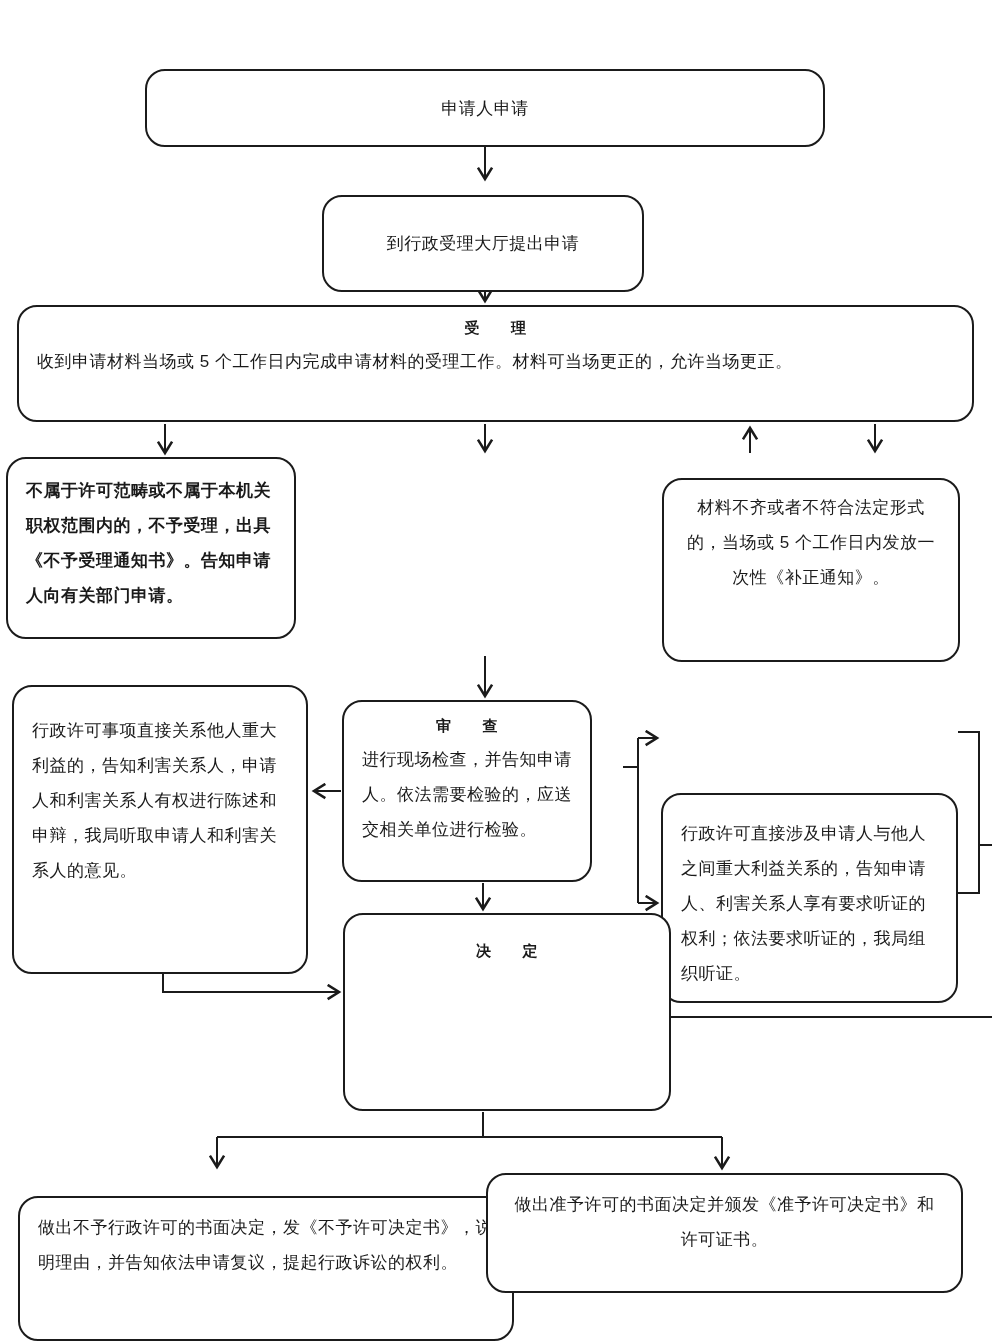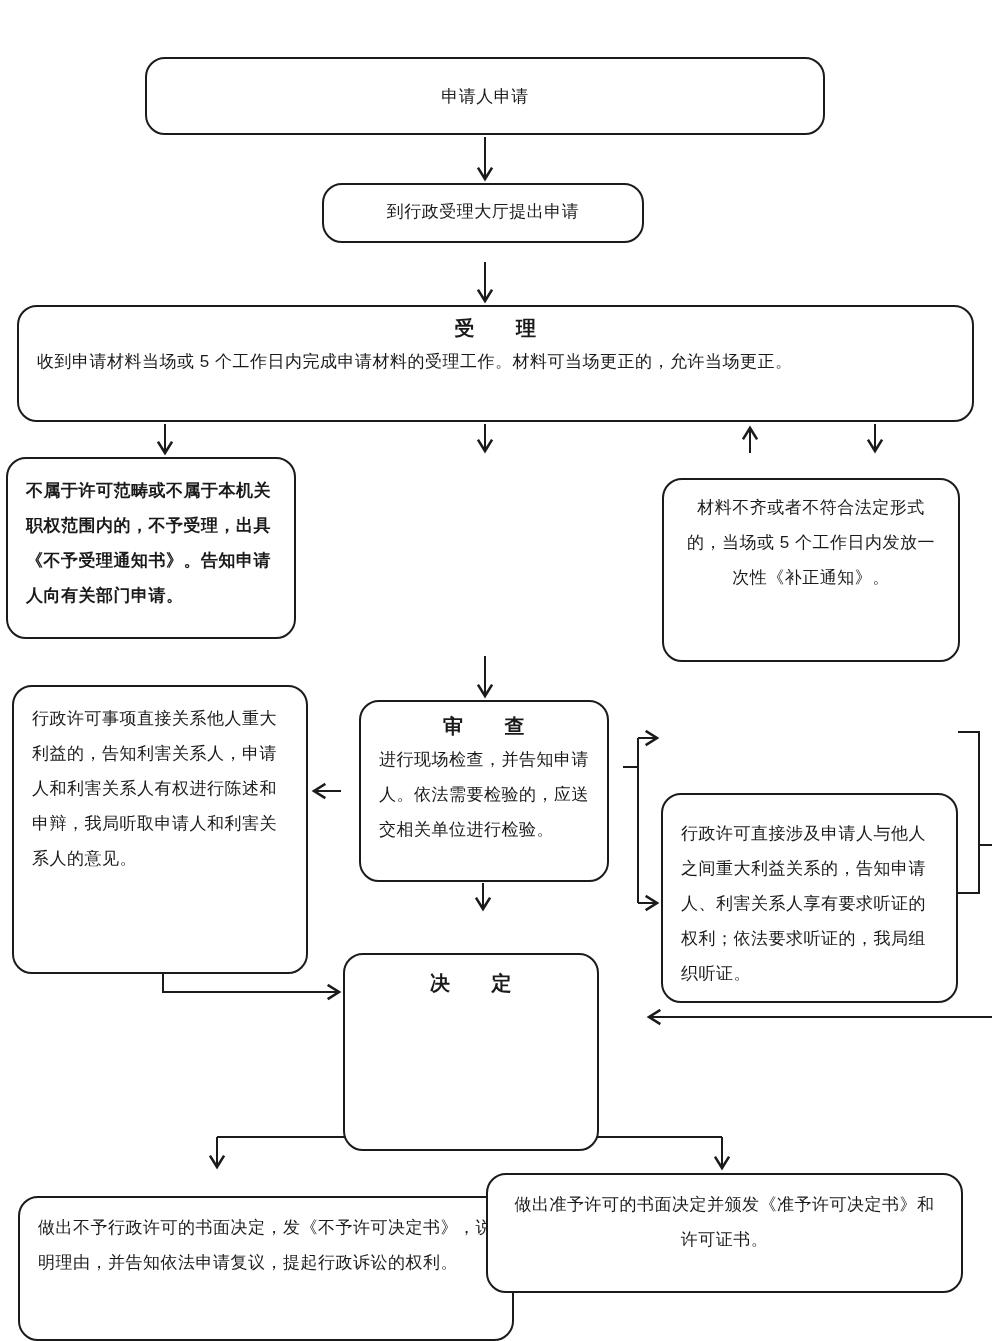--- a/index.html
+++ b/index.html
@@ -8,34 +8,34 @@
     font-family:"Liberation Sans",sans-serif;color:#1a1a1a;overflow:hidden;
   }
   svg.wires{position:absolute;left:0;top:0;width:992px;height:1341px;}
   .node{
     position:absolute;box-sizing:border-box;background:#ffffff;
     border:2.5px solid #1b1b1b;border-radius:20px;
     padding:12px 18px;font-size:17px;line-height:35px;letter-spacing:.5px;
   }
   .node .body{text-align:left;}
   .node .body.center{text-align:center;}
-  .node-title{text-align:center;font-weight:bold;font-size:20px;line-height:32px;}
-  .vcenter{display:flex;align-items:center;justify-content:center;text-align:center;}
+  .node-title{text-align:center;font-weight:bold;font-size:15px;line-height:32px;}
+  .vcenter{display:flex;align-items:center;justify-content:center;text-align:center;margin-top:12px;}
   
   #n-applicant {left:145px;top:57px;  width:680px;height:78px;}
-  #n-hall      {left:322px;top:183px; width:322px;height:60px;align-items:flex-end;}
+  #n-hall      {left:322px;top:183px; width:322px;height:97px;}
   #n-accept    {left:17px; top:305px; width:957px;height:117px;padding-top:5px;}
   #n-notacc    {left:6px;  top:457px; width:290px;height:182px;padding-top:14px;font-weight:bold;}
   #n-complete  {left:344px;top:455px; width:272px;height:199px;padding-top:14px;}
   #n-incomplete{left:662px;top:478px; width:298px;height:184px;padding-top:10px;}
-  #n-review    {left:342px;top:700px; width:250px;height:182px;padding-top:8px;margin-left:17px;}
-  #n-parties   {left:12px; top:685px; width:296px;height:289px;padding-top:14px;}
+  #n-review    {left:342px;top:700px; width:250px;height:182px;padding-top:8px;}
+  #n-parties   {left:12px; top:685px; width:296px;height:289px;padding-top:26px;}
   #n-hearpub   {left:661px;top:683px; width:297px;height:95px; padding-top:10px;}
   #n-hearright {left:661px;top:793px; width:297px;height:210px;padding-top:21px;}
-  #n-decision  {left:343px;top:913px; width:256px;height:198px;padding-top:12px;margin-top:40px;}
+  #n-decision  {left:343px;top:913px; width:328px;height:198px;padding-top:20px;}
   #n-deny      {left:18px; top:1196px;width:496px;height:145px;padding-top:12px;}
   #n-grant     {left:486px;top:1173px;width:477px;height:120px;padding-top:12px;}
 </style>
 </head>
 <body>
 
 <div class="canvas">
 
   <svg class="wires" viewBox="0 0 992 1341" fill="none" stroke="#1b1b1b" stroke-width="2">
     <defs>

